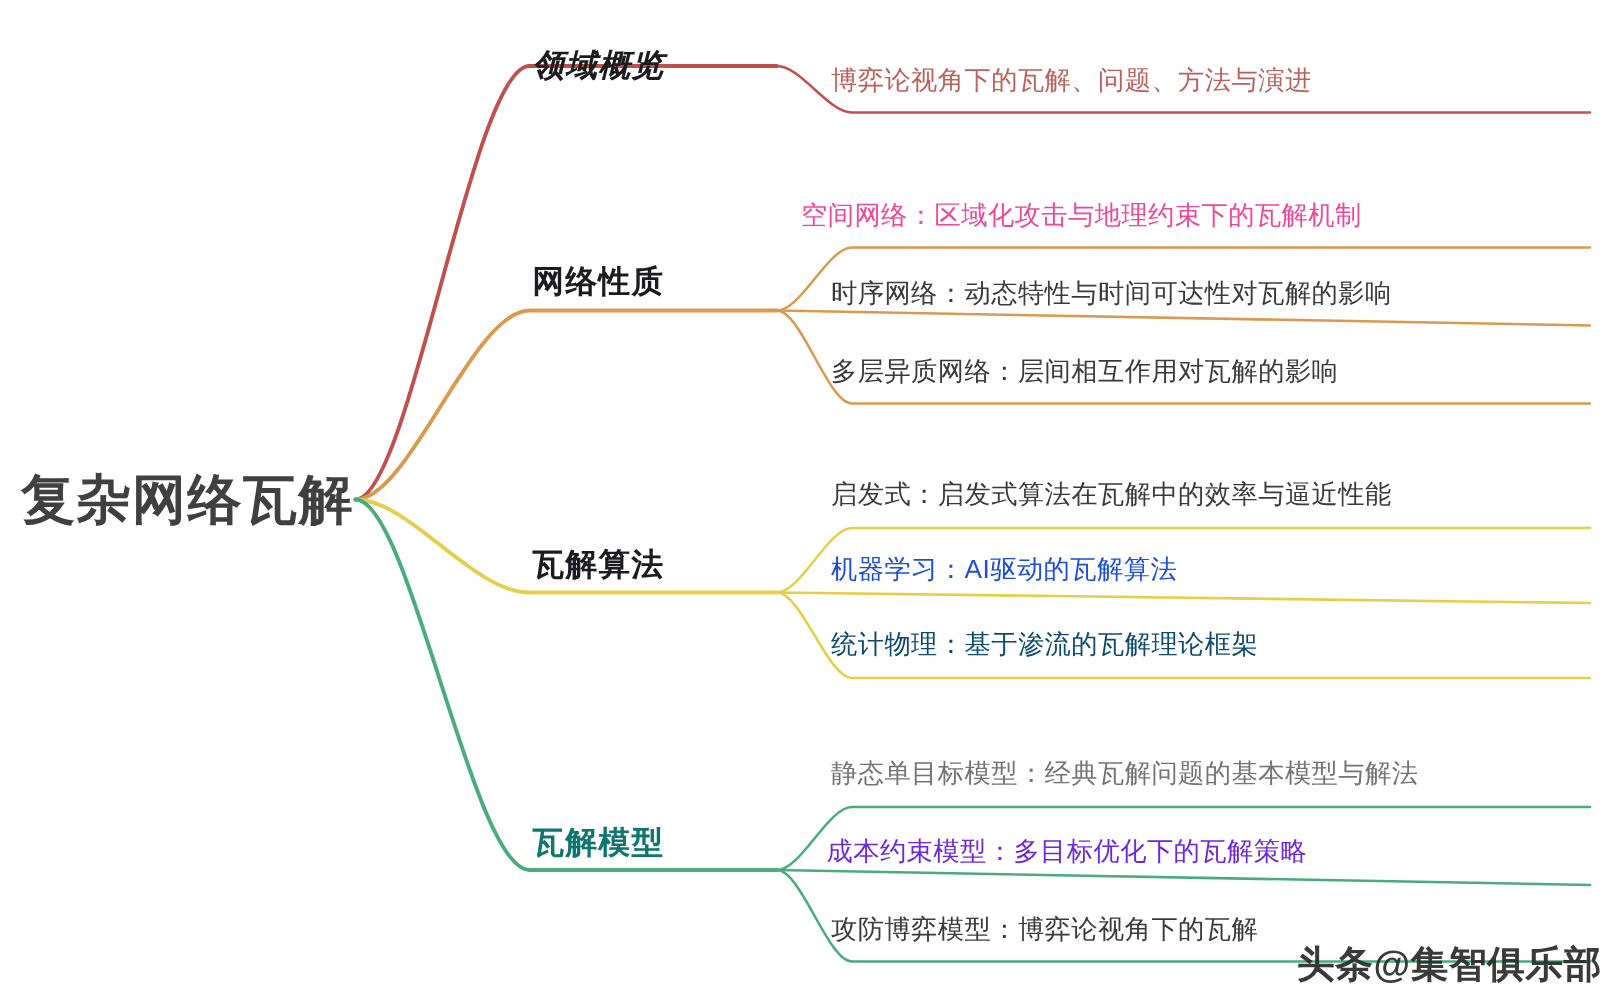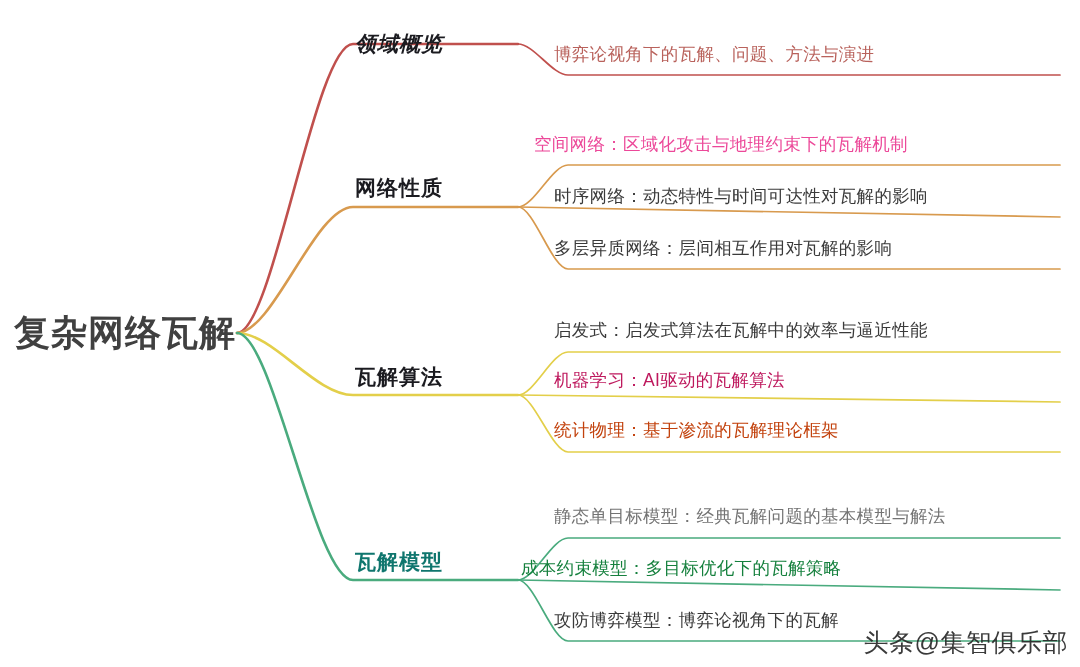--- a/index.html
+++ b/index.html
@@ -63,21 +63,21 @@
     letter-spacing: 0.3px;
     transform: translateY(-50%);
   }
 
   
   .watermark {
     position: absolute;
     right: 12px;
     bottom: 8px;
     font-size: 25px;
-    font-weight: normal;
+    font-weight: bold;
     color: #2a2a2a;
     opacity: 0.92;
     white-space: nowrap;
     letter-spacing: 0.5px;
     margin-left: 11px;
   }
 </style>
 </head>
 <body>
 
@@ -109,23 +109,23 @@
       <div class="topic" style="left: 355px; top: 188px; color: rgb(27, 27, 32);"><span>网络性质</span></div>
       <div class="topic" style="left: 355px; top: 377px; color: rgb(27, 27, 32);"><span>瓦解算法</span></div>
       <div class="topic" style="left: 355px; top: 562px; color: #0f766e;"><span>瓦解模型</span></div>
     </div>
   <div id="leaves">
       <div class="leaf" style="left: 554px; top: 54px; color: rgb(185, 98, 92);"><span>博弈论视角下的瓦解、问题、方法与演进</span></div>
       <div class="leaf" style="left: 534px; top: 144px; color: #ec4899;"><span>空间网络：区域化攻击与地理约束下的瓦解机制</span></div>
       <div class="leaf" style="left: 554px; top: 196px; color: rgb(58, 58, 58); text-align: right;"><span>时序网络：动态特性与时间可达性对瓦解的影响</span></div>
       <div class="leaf" style="left: 554px; top: 248px; color: rgb(58, 58, 58);"><span>多层异质网络：层间相互作用对瓦解的影响</span></div>
       <div class="leaf" style="left: 554px; top: 330px; color: rgb(58, 58, 58);"><span>启发式：启发式算法在瓦解中的效率与逼近性能</span></div>
-      <div class="leaf" style="left: 554px; top: 380px; color: #be185d;"><span>机器学习：AI驱动的瓦解算法</span></div>
-      <div class="leaf" style="left: 554px; top: 430px; color: #c2410c;"><span>统计物理：基于渗流的瓦解理论框架</span></div>
+      <div class="leaf" style="left: 554px; top: 380px; color: #1d4ed8;"><span>机器学习：AI驱动的瓦解算法</span></div>
+      <div class="leaf" style="left: 554px; top: 430px; color: #0c4a6e;"><span>统计物理：基于渗流的瓦解理论框架</span></div>
       <div class="leaf" style="left: 554px; top: 516px; color: #737373;"><span>静态单目标模型：经典瓦解问题的基本模型与解法</span></div>
-      <div class="leaf" style="left: 521px; top: 568px; color: #15803d; text-align: center;"><span>成本约束模型：多目标优化下的瓦解策略</span></div>
+      <div class="leaf" style="left: 551px; top: 568px; color: #6d28d9; text-align: center;"><span>成本约束模型：多目标优化下的瓦解策略</span></div>
       <div class="leaf" style="left: 554px; top: 620px; color: rgb(58, 58, 58);"><span>攻防博弈模型：博弈论视角下的瓦解</span></div>
     </div>
 
   <div class="watermark">
     <span>头条@集智俱乐部</span>
   </div>
 </div>
 
 </body></html>

